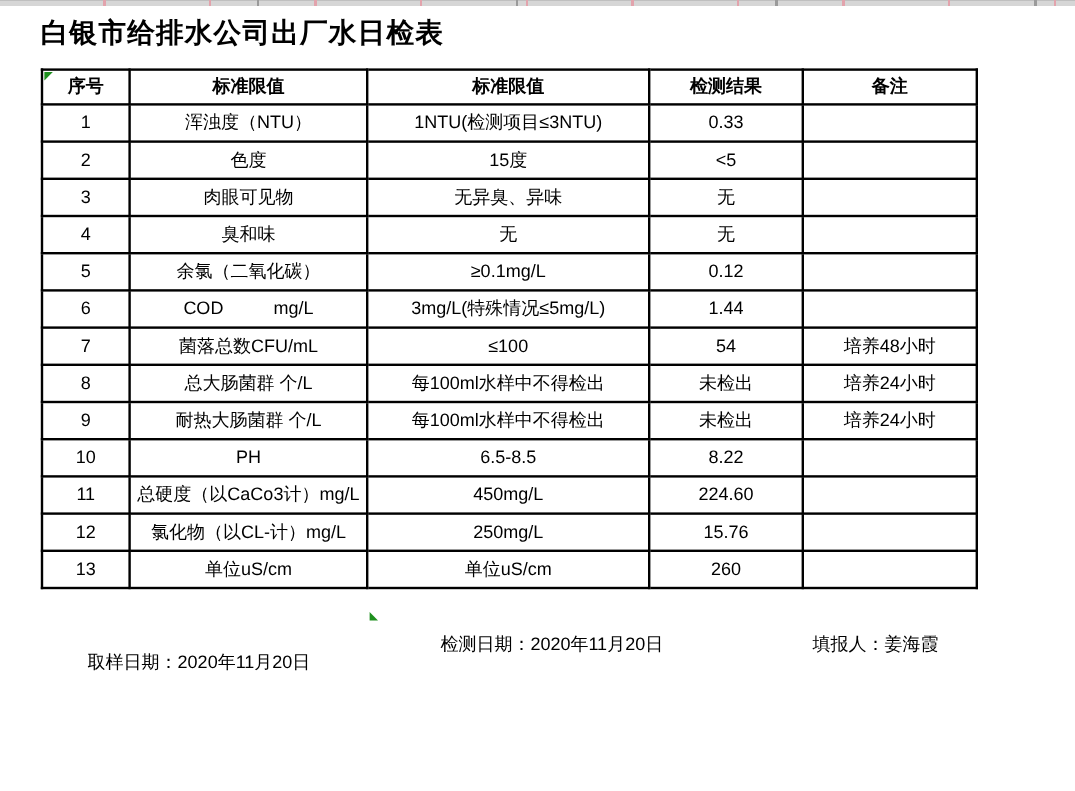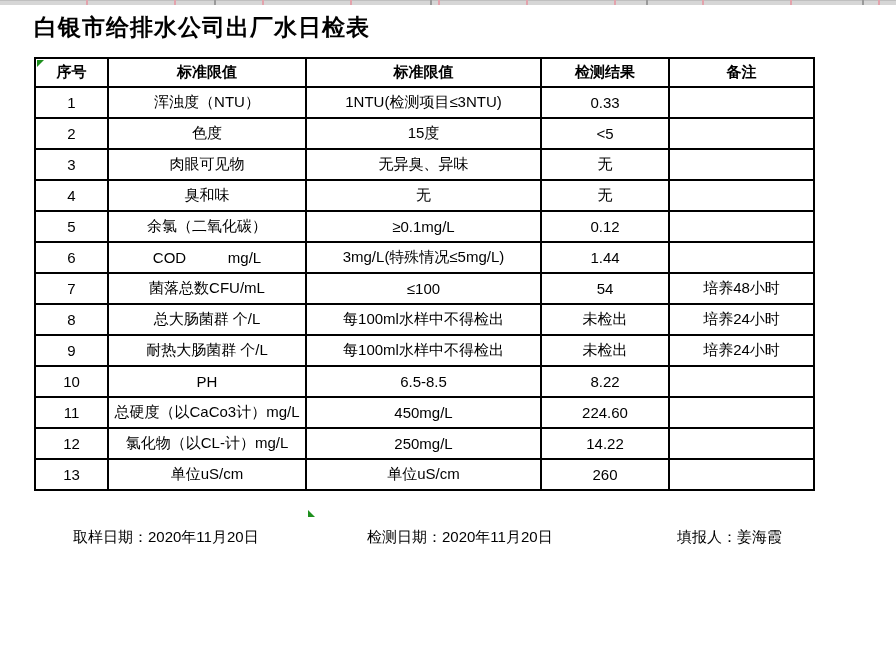--- a/index.html
+++ b/index.html
@@ -33,21 +33,21 @@
   .tri-tl{
     position:absolute;left:37px;top:60px;width:0;height:0;
     border-top:7px solid #1e8f1e;border-right:7px solid transparent;
   }
   .tri-bl{
     position:absolute;left:308px;top:510px;width:0;height:0;
     border-bottom:7px solid #1e8f1e;border-right:7px solid transparent;
   }
   .footer-line{position:absolute;top:528px;left:0;width:896px;height:22px;font-size:15px;}
   .footer-item{position:absolute;white-space:pre;}
-  .f-sample{left:73px;}
+  .f-sample{left:73px;margin-top:15px;}
   .f-test{left:367px;}
   .f-reporter{left:677px;}
 </style>
 </head>
 <body>
 
 <div class="top-strip"></div>
 
 <div class="page-title">白银市给排水公司出厂水日检表</div>
 
@@ -141,21 +141,21 @@
     <td>11</td>
     <td>总硬度（以CaCo3计）mg/L</td>
     <td>450mg/L</td>
     <td>224.60</td>
     <td></td>
   </tr>
   <tr>
     <td>12</td>
     <td>氯化物（以CL-计）mg/L</td>
     <td>250mg/L</td>
-    <td>14.22</td>
+    <td>15.76</td>
     <td></td>
   </tr>
   <tr>
     <td>13</td>
     <td>单位uS/cm</td>
     <td>单位uS/cm</td>
     <td>260</td>
     <td></td>
   </tr>
 </tbody>

